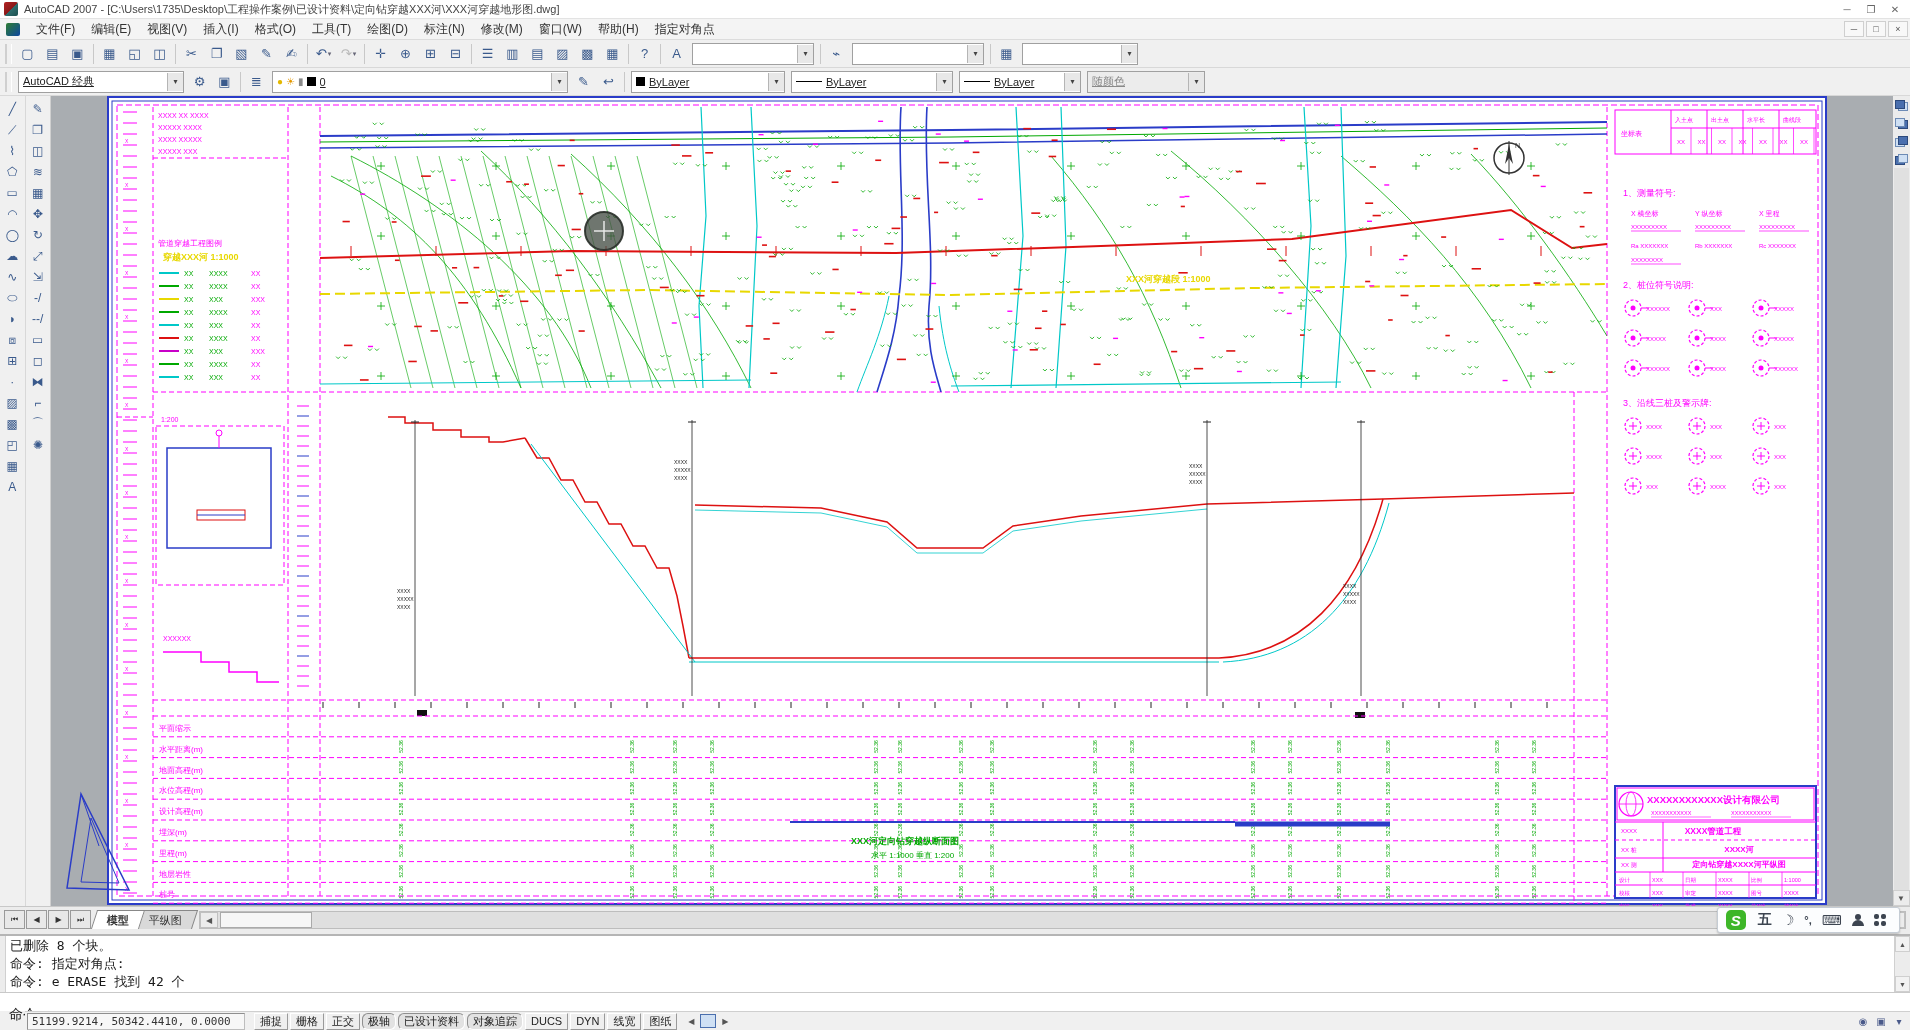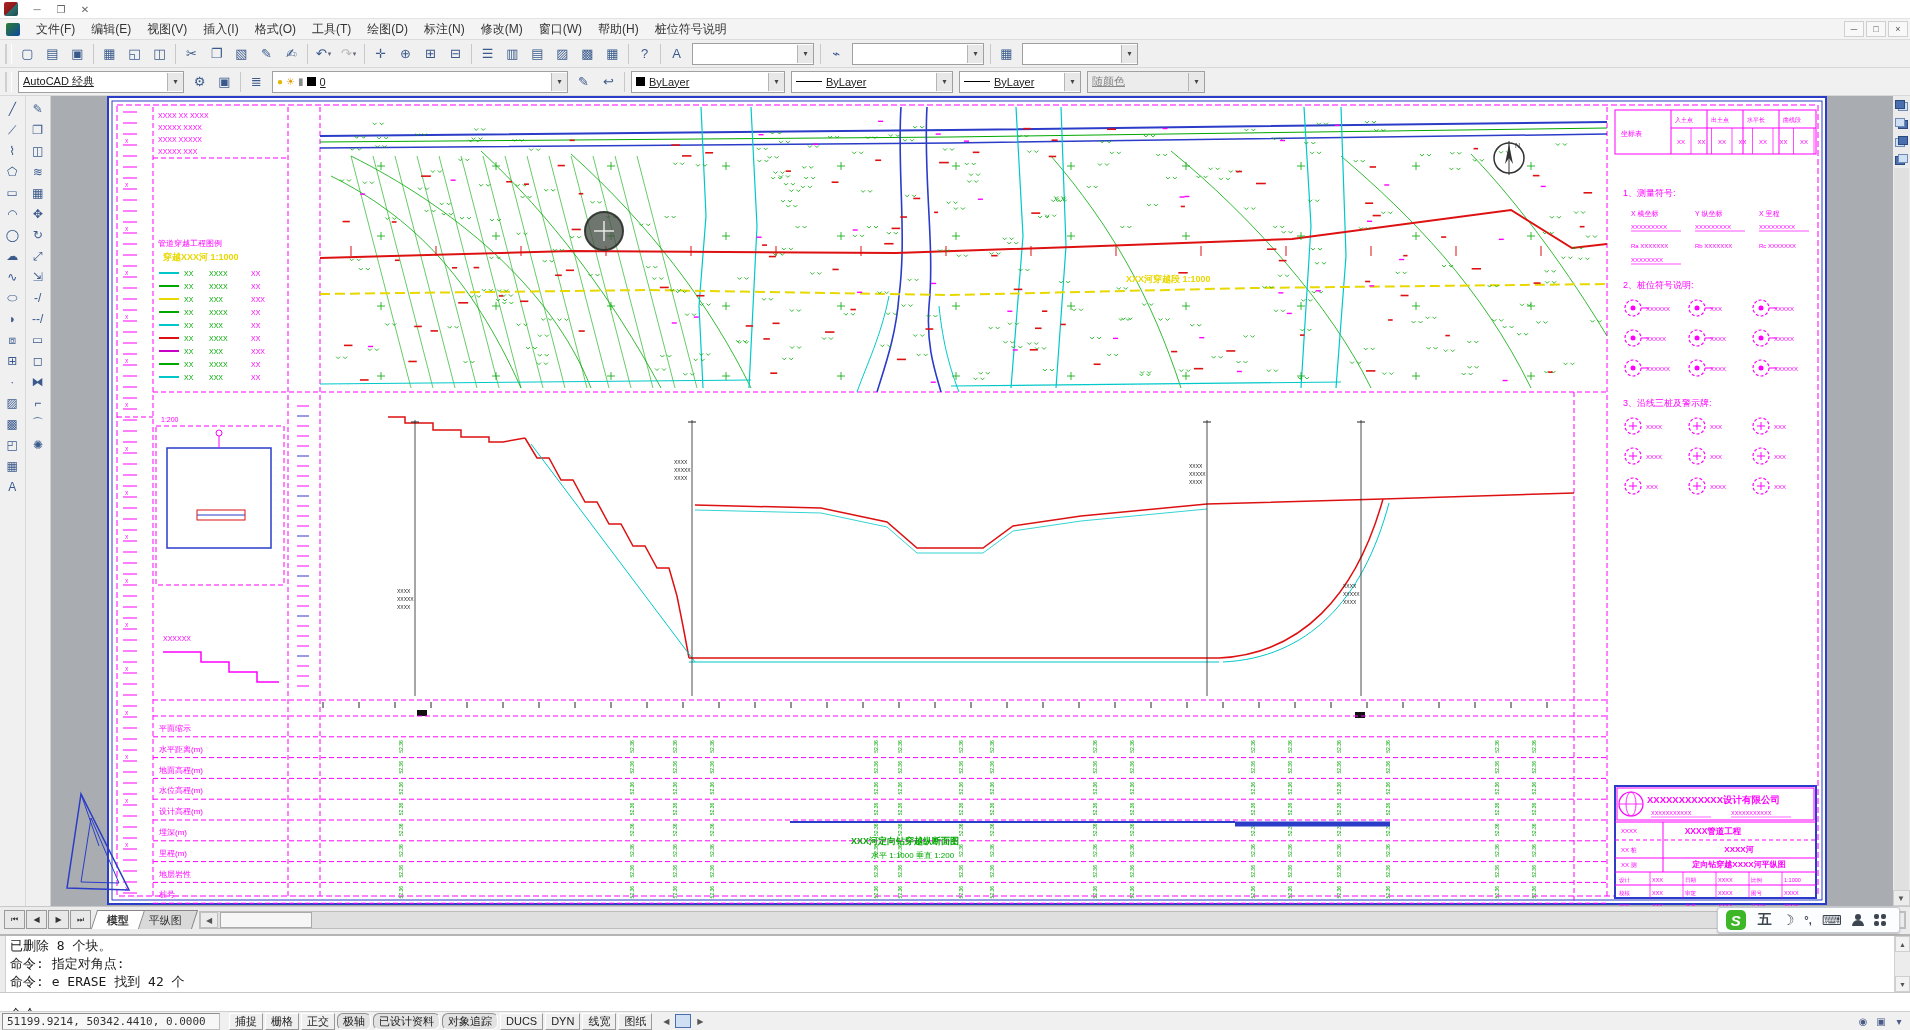--- a/index.html
+++ b/index.html
@@ -95,21 +95,21 @@
   .cmd-grip{width:5px;background:#ececec;border-right:1px solid #d0d0d0;}
   .cmdlines{flex:1 1 auto;font-family:"DejaVu Sans Mono","Liberation Mono",monospace;
     font-size:13px;color:#1a1a1a;padding:1px 4px;line-height:18px;white-space:pre;}
   .cmd-sb{width:15px;background:#ececec;border-left:1px solid #d0d0d0;display:flex;flex-direction:column;justify-content:space-between;}
   .cmd-sb .sbtn{height:14px;font-size:7px;color:#555;display:flex;align-items:center;justify-content:center;border:1px solid #cfcfcf;background:#f2f2f2;}
   .cmdprompt{height:20px;border-top:1px solid #c9c9c9;font-family:"DejaVu Sans Mono","Liberation Mono",monospace;
     font-size:14px;color:#1a1a1a;padding:13px 4px 0 9px;}
 
   
   .statusbar{height:18px;background:#f0f0f0;border-top:1px solid #cfcfcf;display:flex;
-    align-items:center;flex:0 0 auto;font-size:11px;padding:0 2px;}
+    align-items:center;flex:0 0 auto;font-size:11px;padding:0 2px;margin-left:25px;}
   .coords{width:212px;height:15px;border:1px solid #bdbdbd;border-top-color:#8f8f8f;border-left-color:#8f8f8f;
     background:#f7f7f7;color:#333;font-family:"DejaVu Sans Mono",monospace;font-size:11px;
     display:flex;align-items:center;padding-left:4px;margin-right:8px;}
   .stbtn{height:15px;padding:0 5px;margin:0 1px;display:flex;align-items:center;color:#222;
     border:1px solid #f0f0f0;}
   .stbtn.raised{border-color:#fff #9a9a9a #9a9a9a #fff;background:#efefef;}
   .stbtn.active{border-color:#8f8f8f #fff #fff #8f8f8f;background:#e2e2e2;border-radius:6px;}
   .statusbar .spring{flex:1 1 auto;}
   .tray{display:flex;align-items:center;}
   .tray .ticon{width:18px;height:15px;display:flex;align-items:center;justify-content:center;font-size:10px;color:#4a5a8a;}
@@ -117,40 +117,41 @@
   .st-nav .b{width:14px;height:14px;font-size:8px;color:#555;display:flex;align-items:center;justify-content:center;}
   .st-nav .layicon{width:14px;height:12px;background:#cfe0f4;border:1px solid #4a6fae;margin:0 2px;}
 </style>
 </head>
 <body>
 
 <div id="app">
 
   <div class="titlebar">
     <div class="app-icon"></div>
+    <div class="ttl">AutoCAD 2007 - [C:\Users\1735\Desktop\工程操作案例\已设计资料\定向钻穿越XXX河\XXX河穿越地形图.dwg]</div>
     <div class="winbtn">─</div>
     <div class="winbtn">❐</div>
     <div class="winbtn">✕</div>
   </div>
 
   <div class="menubar">
     <div class="menu-fileicon"></div>
     <div id="menu-items" style="display:flex;">
         <div class="menu-item">文件(F)</div>
         <div class="menu-item">编辑(E)</div>
         <div class="menu-item">视图(V)</div>
         <div class="menu-item">插入(I)</div>
         <div class="menu-item">格式(O)</div>
         <div class="menu-item">工具(T)</div>
         <div class="menu-item">绘图(D)</div>
         <div class="menu-item">标注(N)</div>
         <div class="menu-item">修改(M)</div>
         <div class="menu-item">窗口(W)</div>
         <div class="menu-item">帮助(H)</div>
-        <div class="menu-item">桩位符号说明</div>
+        <div class="menu-item">指定对角点</div>
       </div>
     <div class="spring"></div>
     <div class="childbtn">─</div>
     <div class="childbtn">□</div>
     <div class="childbtn">×</div>
   </div>
 
   <div class="tbrow">
     <div class="grip"></div>
     <div id="std-tools" style="display:flex;align-items:center;">

